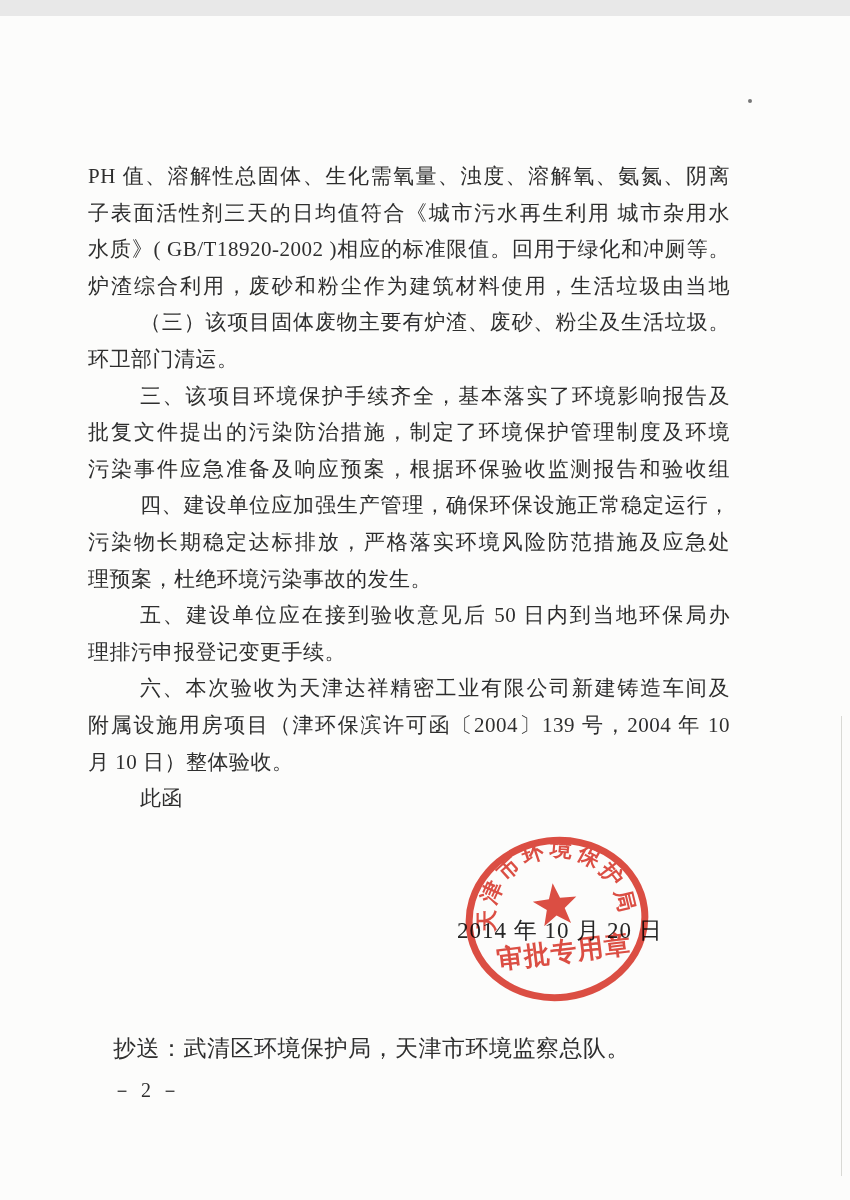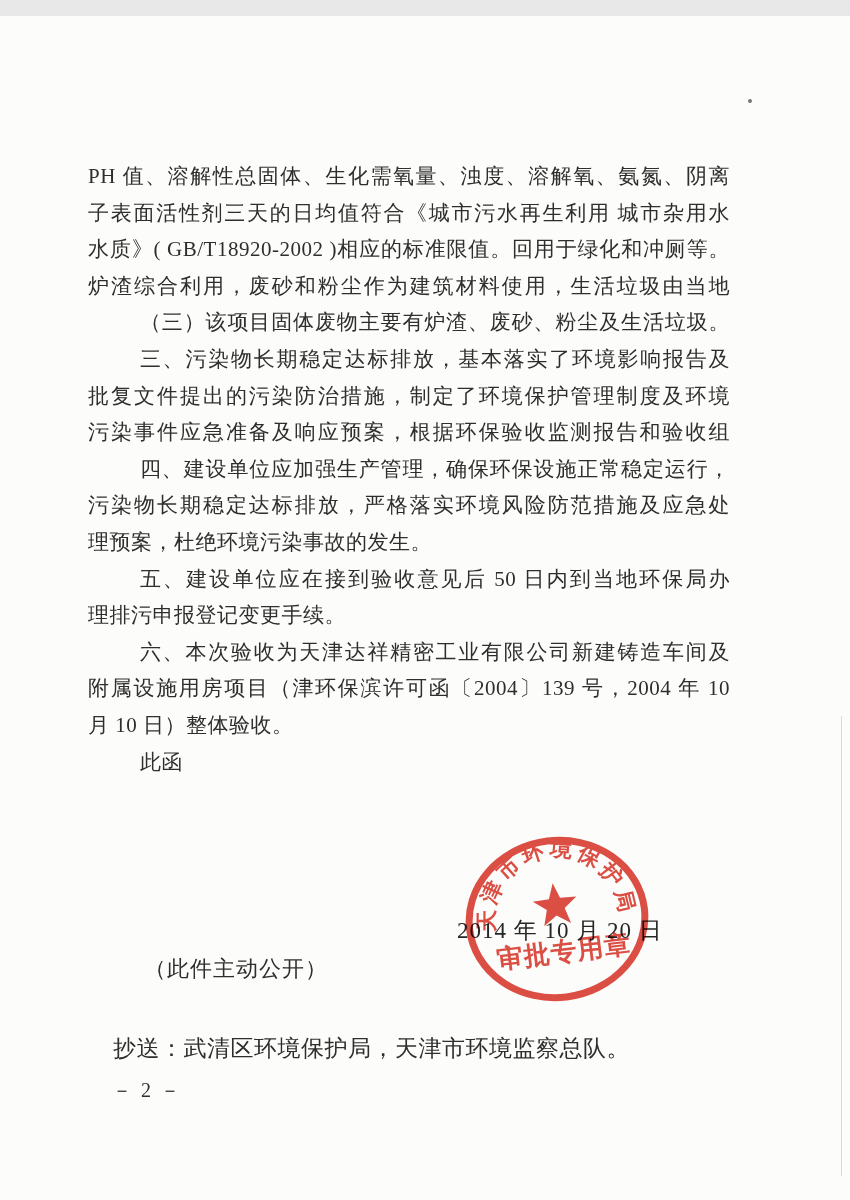--- a/index.html
+++ b/index.html
@@ -83,37 +83,37 @@
 <body>
 
 <div class="page">
 
   <div class="letter-body">
       <div class="line fill">PH 值、溶解性总固体、生化需氧量、浊度、溶解氧、氨氮、阴离</div>
       <div class="line fill">子表面活性剂三天的日均值符合《城市污水再生利用 城市杂用水</div>
       <div class="line fill">水质》( GB/T18920-2002 )相应的标准限值。回用于绿化和冲厕等。</div>
       <div class="line fill">炉渣综合利用，废砂和粉尘作为建筑材料使用，生活垃圾由当地</div>
       <div class="line ind fill">（三）该项目固体废物主要有炉渣、废砂、粉尘及生活垃圾。</div>
-      <div class="line ind fill">三、污染物长期稳定达标排放，基本落实了环境影响报告及</div>
+      <div class="line">环卫部门清运。</div>
+      <div class="line ind fill">三、该项目环境保护手续齐全，基本落实了环境影响报告及</div>
       <div class="line fill">批复文件提出的污染防治措施，制定了环境保护管理制度及环境</div>
       <div class="line fill">污染事件应急准备及响应预案，根据环保验收监测报告和验收组</div>
       <div class="line ind fill">四、建设单位应加强生产管理，确保环保设施正常稳定运行，</div>
       <div class="line fill">污染物长期稳定达标排放，严格落实环境风险防范措施及应急处</div>
       <div class="line">理预案，杜绝环境污染事故的发生。</div>
       <div class="line ind fill">五、建设单位应在接到验收意见后 50 日内到当地环保局办</div>
       <div class="line">理排污申报登记变更手续。</div>
       <div class="line ind fill">六、本次验收为天津达祥精密工业有限公司新建铸造车间及</div>
       <div class="line fill">附属设施用房项目（津环保滨许可函〔2004〕139 号，2004 年 10</div>
       <div class="line">月 10 日）整体验收。</div>
       <div class="line ind">此函</div>
     </div>
 
   <div class="date-line">2014 年 10 月 20 日</div>
 
-  <div class="disclosure">（此件主动公开）</div>
 
   <div class="cc-line">抄送：武清区环境保护局，天津市环境监察总队。</div>
 
   <div class="page-number">－ 2 －</div>
 
   <svg class="stamp" width="220" height="220" viewBox="0 0 220 220">
     <g transform="rotate(-7 110 110)">
       <ellipse cx="110" cy="110" rx="88" ry="78.5" fill="none" stroke="#dc4136" stroke-width="7"></ellipse>
       <path id="stamp-arc-path" d="M 47.96 120.94 A 63 63 0 1 1 172.04 120.94" fill="none"></path>
       <polygon fill="#dc4136" points="110,74 115.6,89.3 131.9,89.9 119,99.9 123.5,115.6 110,106.5 96.5,115.6 101,99.9 88.1,89.9 104.4,89.3"></polygon>

